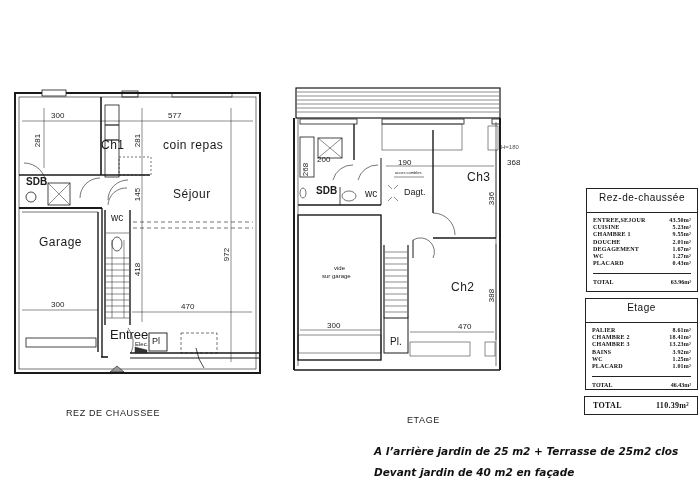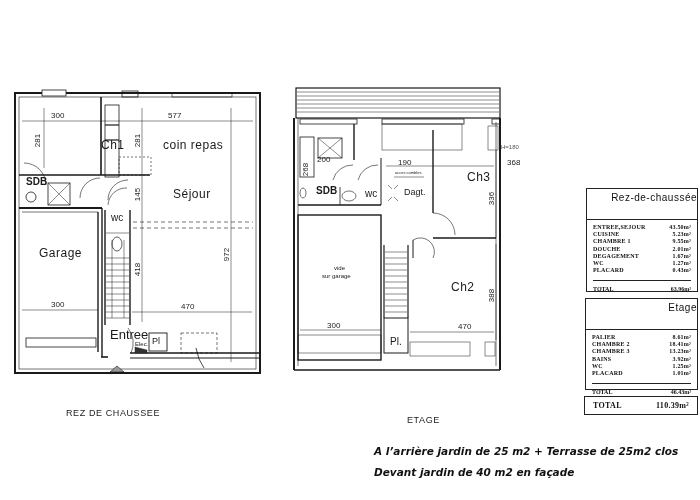--- a/index.html
+++ b/index.html
@@ -6,21 +6,21 @@
   body { width:700px; height:500px; position:relative; overflow:hidden; font-family:"Liberation Sans", sans-serif; color:#111; }
   .plan-svg { position:absolute; left:0; top:0; }
   .room-label { position:absolute; font-family:"Liberation Sans", sans-serif; color:#1a1a1a; white-space:nowrap; }
   .big { font-size:12px; letter-spacing:0.5px; }
   .small { font-size:10px; }
   .tiny { font-size:6px; }
   .dim { position:absolute; font-size:8px; color:#222; font-family:"Liberation Sans", sans-serif; white-space:nowrap; }
   .vdim { transform:rotate(-90deg); transform-origin:center center; }
   .caption { position:absolute; font-size:9px; letter-spacing:0.6px; font-family:"Liberation Sans", sans-serif; color:#222; }
   .table-box { position:absolute; border:1.5px solid #222; background:#fff; font-family:"Liberation Serif", serif; }
-  .table-title { text-align:right; font-family:"Liberation Sans", sans-serif; font-size:10px; letter-spacing:0.5px; padding:3px 0 16px 0; border-bottom:1.5px solid #222; }
+  .table-title { text-align:center; font-family:"Liberation Sans", sans-serif; font-size:10px; letter-spacing:0.5px; padding:3px 0 9px 0; border-bottom:1.5px solid #222; }
   .rows { padding:4px 6px 0 6px; }
   .row { display:flex; justify-content:space-between; font-size:6px; line-height:7.2px; font-weight:bold; letter-spacing:0.2px; }
   .total-line { border-top:1.5px solid #222; margin:6px 6px 0 6px; }
   .total-row { display:flex; justify-content:space-between; font-size:6px; font-weight:bold; padding:5px 6px 4px 6px; }
   .grand { position:absolute; border:1.5px solid #222; display:flex; justify-content:space-between; align-items:center; padding:0 8px; font-family:"Liberation Serif", serif; font-size:8px; font-weight:bold; letter-spacing:0.3px; }
   .note { position:absolute; font-family:"DejaVu Sans", sans-serif; font-style:italic; font-weight:bold; font-size:10.5px; color:#111; white-space:nowrap; }
 </style>
 </head>
 <body>
 
@@ -195,21 +195,21 @@
     </g>
 
   </g>
 </svg>
 
 <div class="room-label big" style="left:57px; top:138px;margin-left:44px;">Ch1</div>
 <div class="room-label big" style="left:163px; top:138px;">coin repas</div>
 <div class="room-label big" style="left:173px; top:187px;">Séjour</div>
 <div class="room-label small" style="left:26px; top:176px; font-weight:bold;">SDB</div>
 <div class="room-label small" style="left:111px; top:212px;">wc</div>
-<div class="room-label big" style="left:39px; top:246px;">Garage</div>
+<div class="room-label big" style="left:39px; top:235px;">Garage</div>
 <div class="room-label small" style="left:110px; top:327px; font-size:13px;">Entree</div>
 <div class="room-label small" style="left:152px; top:336px; font-size:9px;">Pl</div>
 <div class="room-label tiny" style="left:135px; top:341px;">Elec.</div>
 
 <div class="dim" style="left:51px; top:111px;">300</div>
 <div class="dim vdim" style="left:31px; top:136px;">281</div>
 <div class="dim vdim" style="left:131px; top:136px;">281</div>
 <div class="dim" style="left:168px; top:111px;text-align:center;">577</div>
 <div class="dim vdim" style="left:131px; top:190px;">145</div>
 <div class="dim vdim" style="left:220px; top:250px;">972</div>

